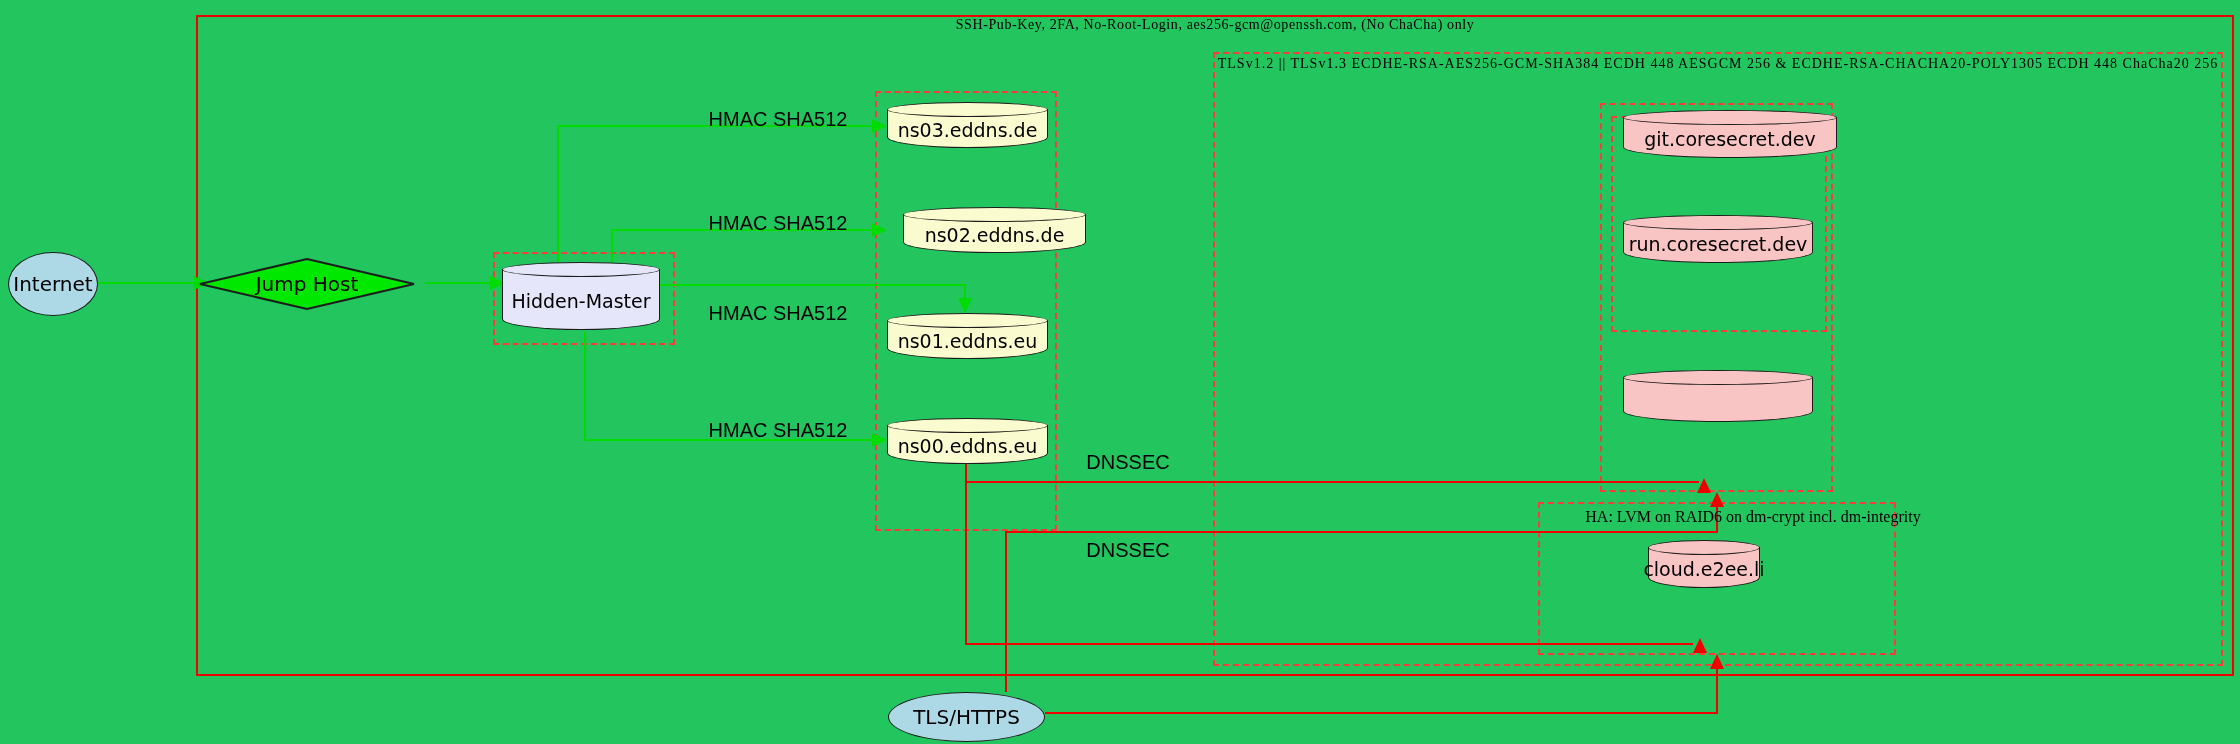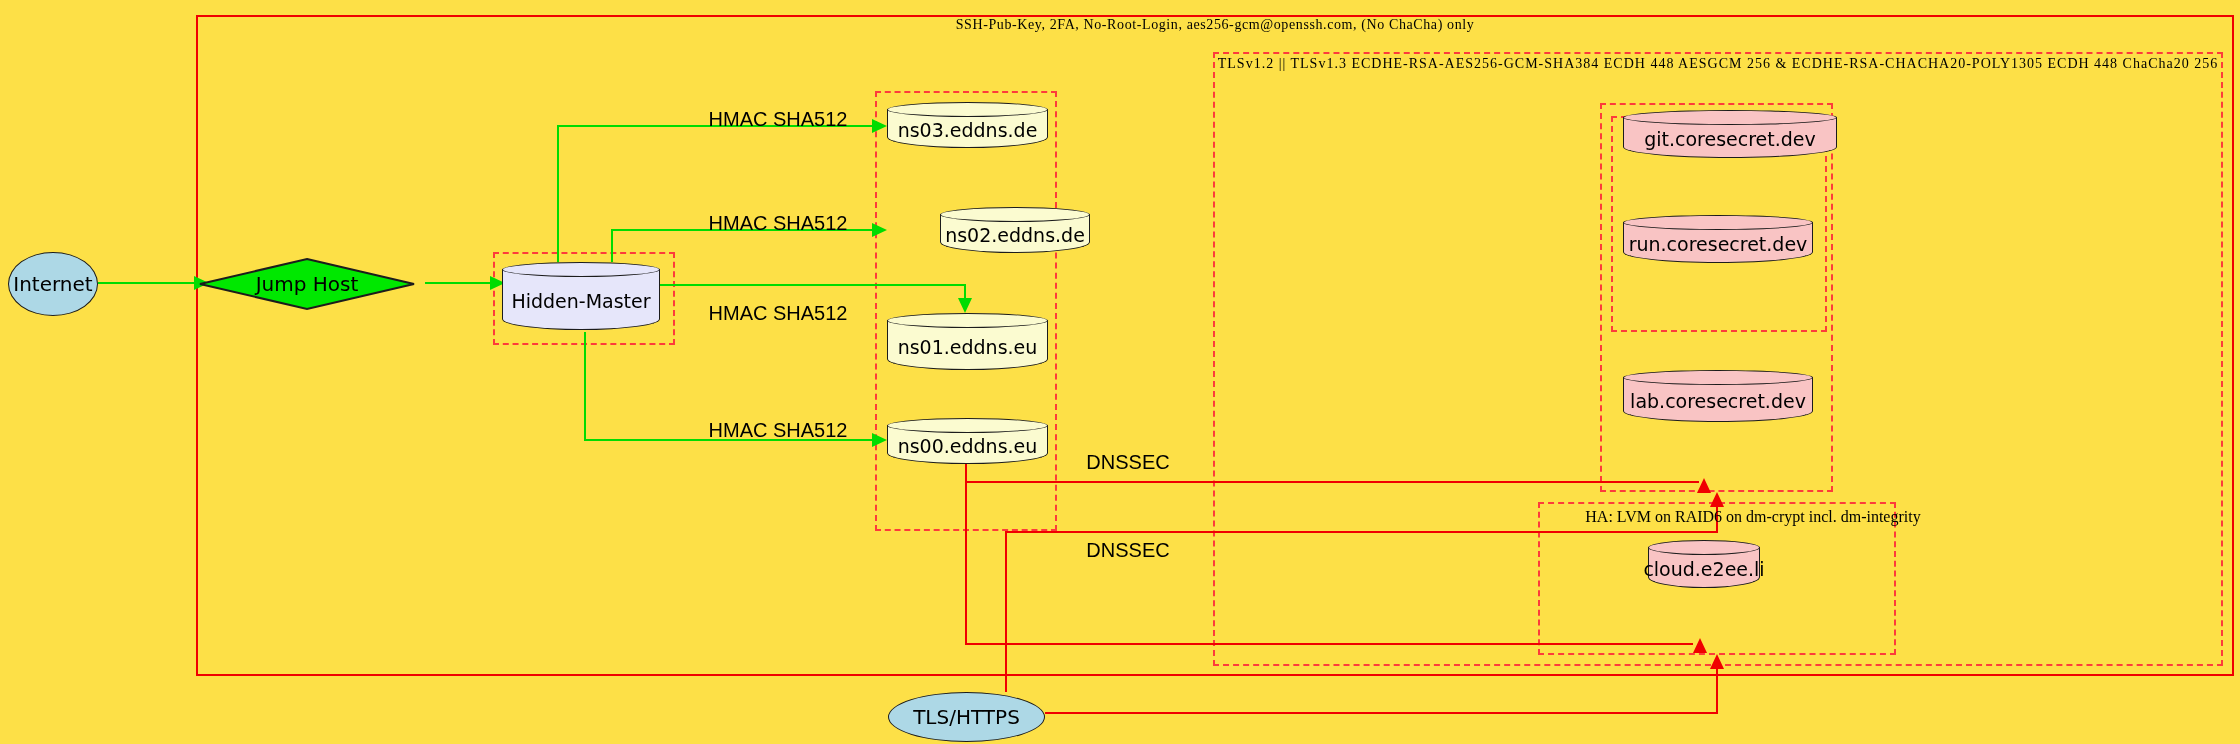--- a/index.html
+++ b/index.html
@@ -1,16 +1,16 @@
 <!DOCTYPE html>
 <html><head>
 <meta charset="utf-8">
 <style>
   html,body{margin:0;padding:0;background:#ffffff;}
-  #stage{position:relative;width:2240px;height:744px;background:#fde047;overflow:hidden;
+  #stage{position:relative;width:2240px;height:744px;background:#22c55e;overflow:hidden;
          font-family:"DejaVu Sans",sans-serif;color:#000;}
 
   
   .cluster{position:absolute;box-sizing:border-box;z-index:0;}
   .cluster.solid{border:2px solid #f00000;}
   .cluster.dashed{border:2px dashed #fd3b3b;}
   .cluster-label{position:absolute;left:0;right:0;text-align:center;
                  font-family:"Liberation Serif",serif;color:#000;white-space:nowrap;z-index:3;}
 
   
@@ -130,26 +130,26 @@
     <div class="body"></div>
     <div class="top"></div>
     <div class="lbl">Hidden-Master</div>
   </div>
 
   <div class="cyl cream" style="left:887px;top:102px;width:161px;height:46px;">
     <div class="body"></div>
     <div class="top"></div>
     <div class="lbl">ns03.eddns.de</div>
   </div>
-  <div class="cyl cream" style="left:940px;top:207px;width:150px;height:46px;">
+  <div class="cyl cream" style="left:903px;top:207px;width:183px;height:46px;">
     <div class="body"></div>
     <div class="top"></div>
     <div class="lbl">ns02.eddns.de</div>
   </div>
-  <div class="cyl cream" style="left:887px;top:313px;width:161px;height:57px;">
+  <div class="cyl cream" style="left:887px;top:313px;width:161px;height:46px;">
     <div class="body"></div>
     <div class="top"></div>
     <div class="lbl">ns01.eddns.eu</div>
   </div>
   <div class="cyl cream" style="left:887px;top:418px;width:161px;height:46px;">
     <div class="body"></div>
     <div class="top"></div>
     <div class="lbl">ns00.eddns.eu</div>
   </div>
 
@@ -159,21 +159,20 @@
     <div class="lbl">git.coresecret.dev</div>
   </div>
   <div class="cyl pink" style="left:1623px;top:215px;width:190px;height:48px;">
     <div class="body"></div>
     <div class="top"></div>
     <div class="lbl">run.coresecret.dev</div>
   </div>
   <div class="cyl pink" style="left:1623px;top:370px;width:190px;height:52px;">
     <div class="body"></div>
     <div class="top"></div>
-    <div class="lbl">lab.coresecret.dev</div>
   </div>
   <div class="cyl pink" style="left:1648px;top:540px;width:112px;height:48px;">
     <div class="body"></div>
     <div class="top"></div>
     <div class="lbl">cloud.e2ee.li</div>
   </div>
 
   <div class="node ellipse blue" style="left:888px;top:692px;width:157px;height:50px;">
     <span>TLS/HTTPS</span>
   </div>

